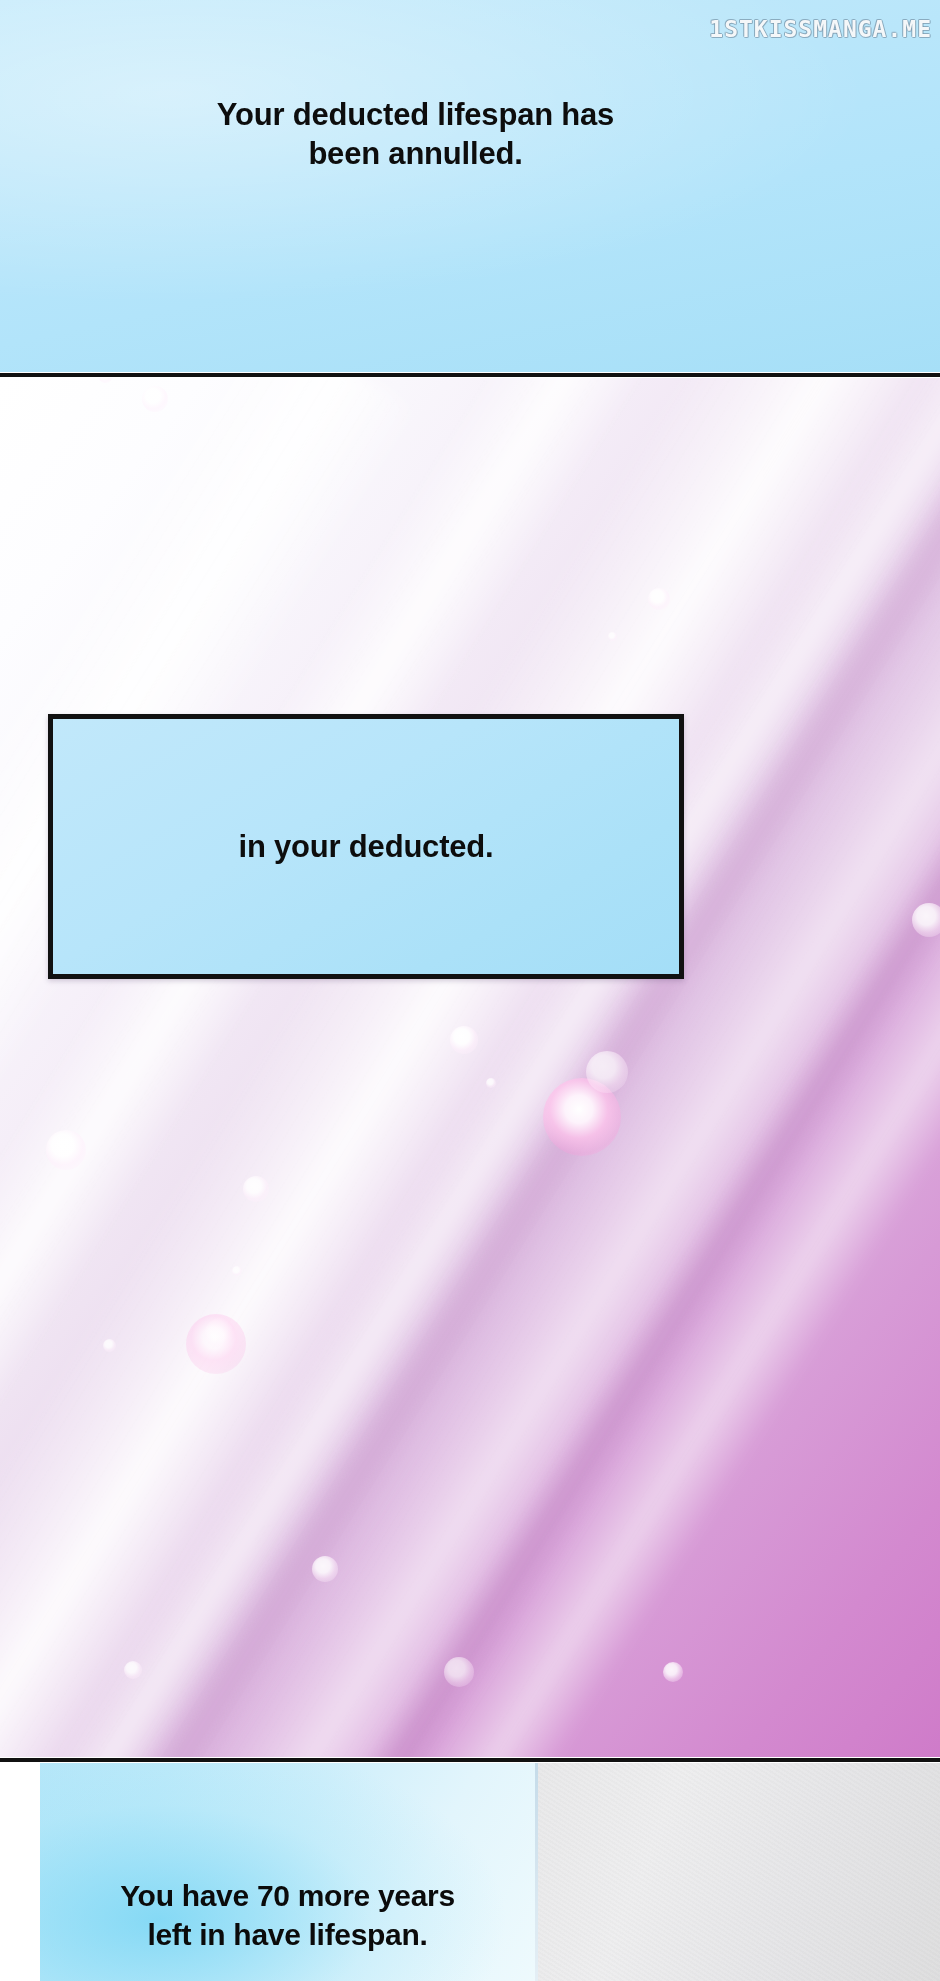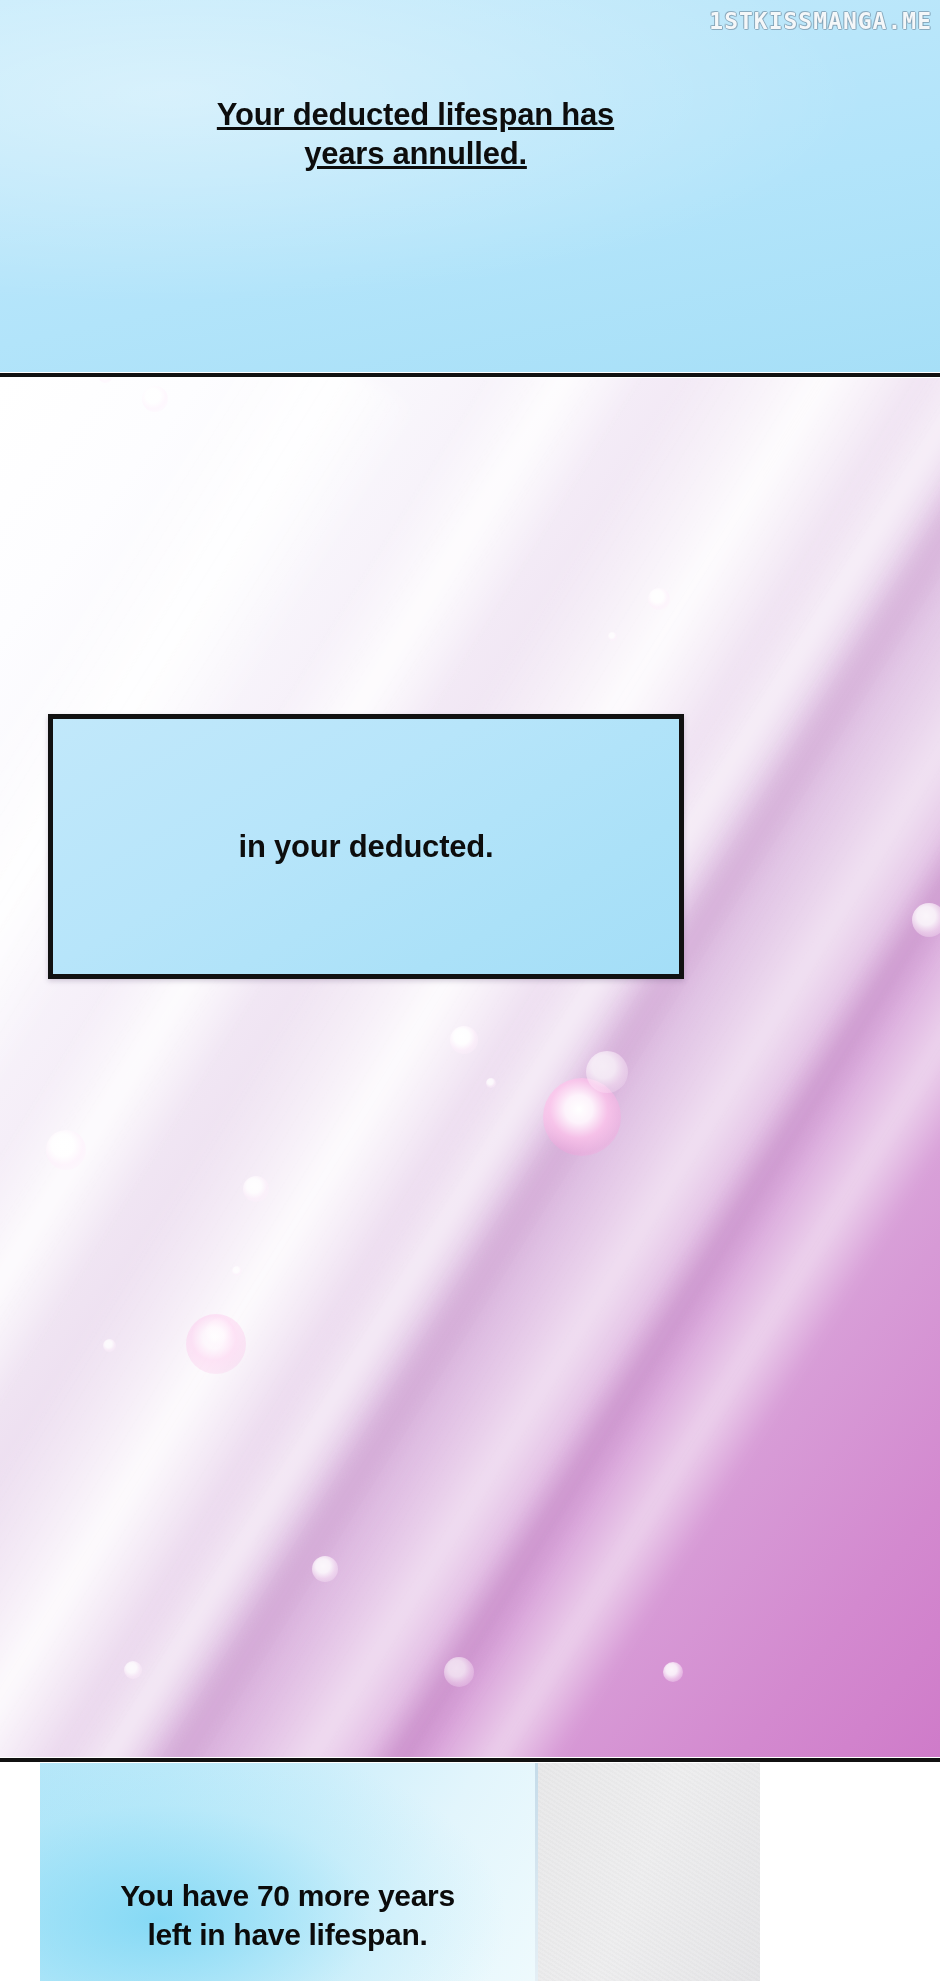--- a/index.html
+++ b/index.html
@@ -13,35 +13,35 @@
 
   
   .panel1 {
     position:absolute; left:0; top:0; width:940px; height:375px;
     background:
       radial-gradient(120% 90% at 18% 25%, rgba(255,255,255,0.40) 0%, rgba(255,255,255,0) 62%),
       linear-gradient(168deg, #c3eafb 0%, #bce7fa 28%, #b2e4fa 60%, #a6dff7 100%);
     overflow:hidden;
   }
   .watermark {
-    position:absolute; right:8px; top:8px;
+    position:absolute; right:8px; top:16px;
     font-family:"DejaVu Sans Mono", monospace;
     font-size:23px; font-weight:bold; letter-spacing:1px;
     color:rgba(255,255,255,0.92);
     text-shadow:
        1px 0 0 rgba(120,150,170,.55), -1px 0 0 rgba(120,150,170,.55),
        0 1px 0 rgba(120,150,170,.55), 0 -1px 0 rgba(120,150,170,.55),
        1px 1px 0 rgba(120,150,170,.40), -1px -1px 0 rgba(120,150,170,.40);
     white-space:nowrap;
   }
   .p1-text {
     position:absolute; left:0; top:95px; width:831px;
     text-align:center;
     font-size:31px; font-weight:bold; color:#0d0d0d;
-    line-height:1.27; letter-spacing:-0.2px;text-decoration:underline;
+    line-height:1.27; letter-spacing:-0.2px;
   }
   .p1-text .ln { display:block; }
 
   
   .divider {
     position:absolute; left:0; width:940px; height:6px;
     background:linear-gradient(to bottom,#ffffff 0 1px,#111111 1px 5px,#ffffff 5px 6px);
   }
   .div1 { top:372px; }
   .div2 { top:1757px; }
@@ -89,21 +89,21 @@
   }
   .dialog-text {
     text-align:center;
     font-size:31px; font-weight:bold; color:#0d0d0d;
     line-height:1.29; letter-spacing:-0.2px;
   }
   .dialog-text .ln { display:block; }
 
   
   .panel3 {
-    position:absolute; left:0; top:1763px; width:760px; height:218px;
+    position:absolute; left:0; top:1763px; width:940px; height:218px;
     background:#ffffff; overflow:hidden;
   }
   .p3-blue {
     position:absolute; left:40px; top:0; width:495px; height:218px;
     background:
       radial-gradient(90% 110% at 24% 72%, rgba(122,214,244,0.85) 0%, rgba(150,225,247,0.25) 48%, rgba(255,255,255,0) 78%),
       linear-gradient(118deg,#b7e7f9 0%,#bfeafa 22%,#cfeffb 48%,#e2f5fc 72%,#eefafd 100%);
   }
   .p3-blue-edge {
     position:absolute; left:535px; top:0; width:3px; height:218px;
@@ -126,21 +126,21 @@
 </head>
 <body>
 
 <div class="page">
 
   <div class="panel1">
     <div class="watermark">1STKISSMANGA.ME</div>
 
     <div class="p1-text">
       <span class="ln">Your deducted lifespan has</span>
-      <span class="ln">years annulled.</span>
+      <span class="ln">been annulled.</span>
     </div>
   </div>
 
   <div class="divider div1"></div>
 
   <div class="panel2">
 
     <div class="ray" style="left:-260px; top:-160px; width:190px; height:1900px; transform:rotate(32deg);
                 background:linear-gradient(to right, rgba(255,255,255,0) 0%, rgba(255,255,255,.95) 50%, rgba(255,255,255,0) 100%);"></div>
     <div class="ray" style="left:40px; top:-240px; width:130px; height:1950px; transform:rotate(32deg);

